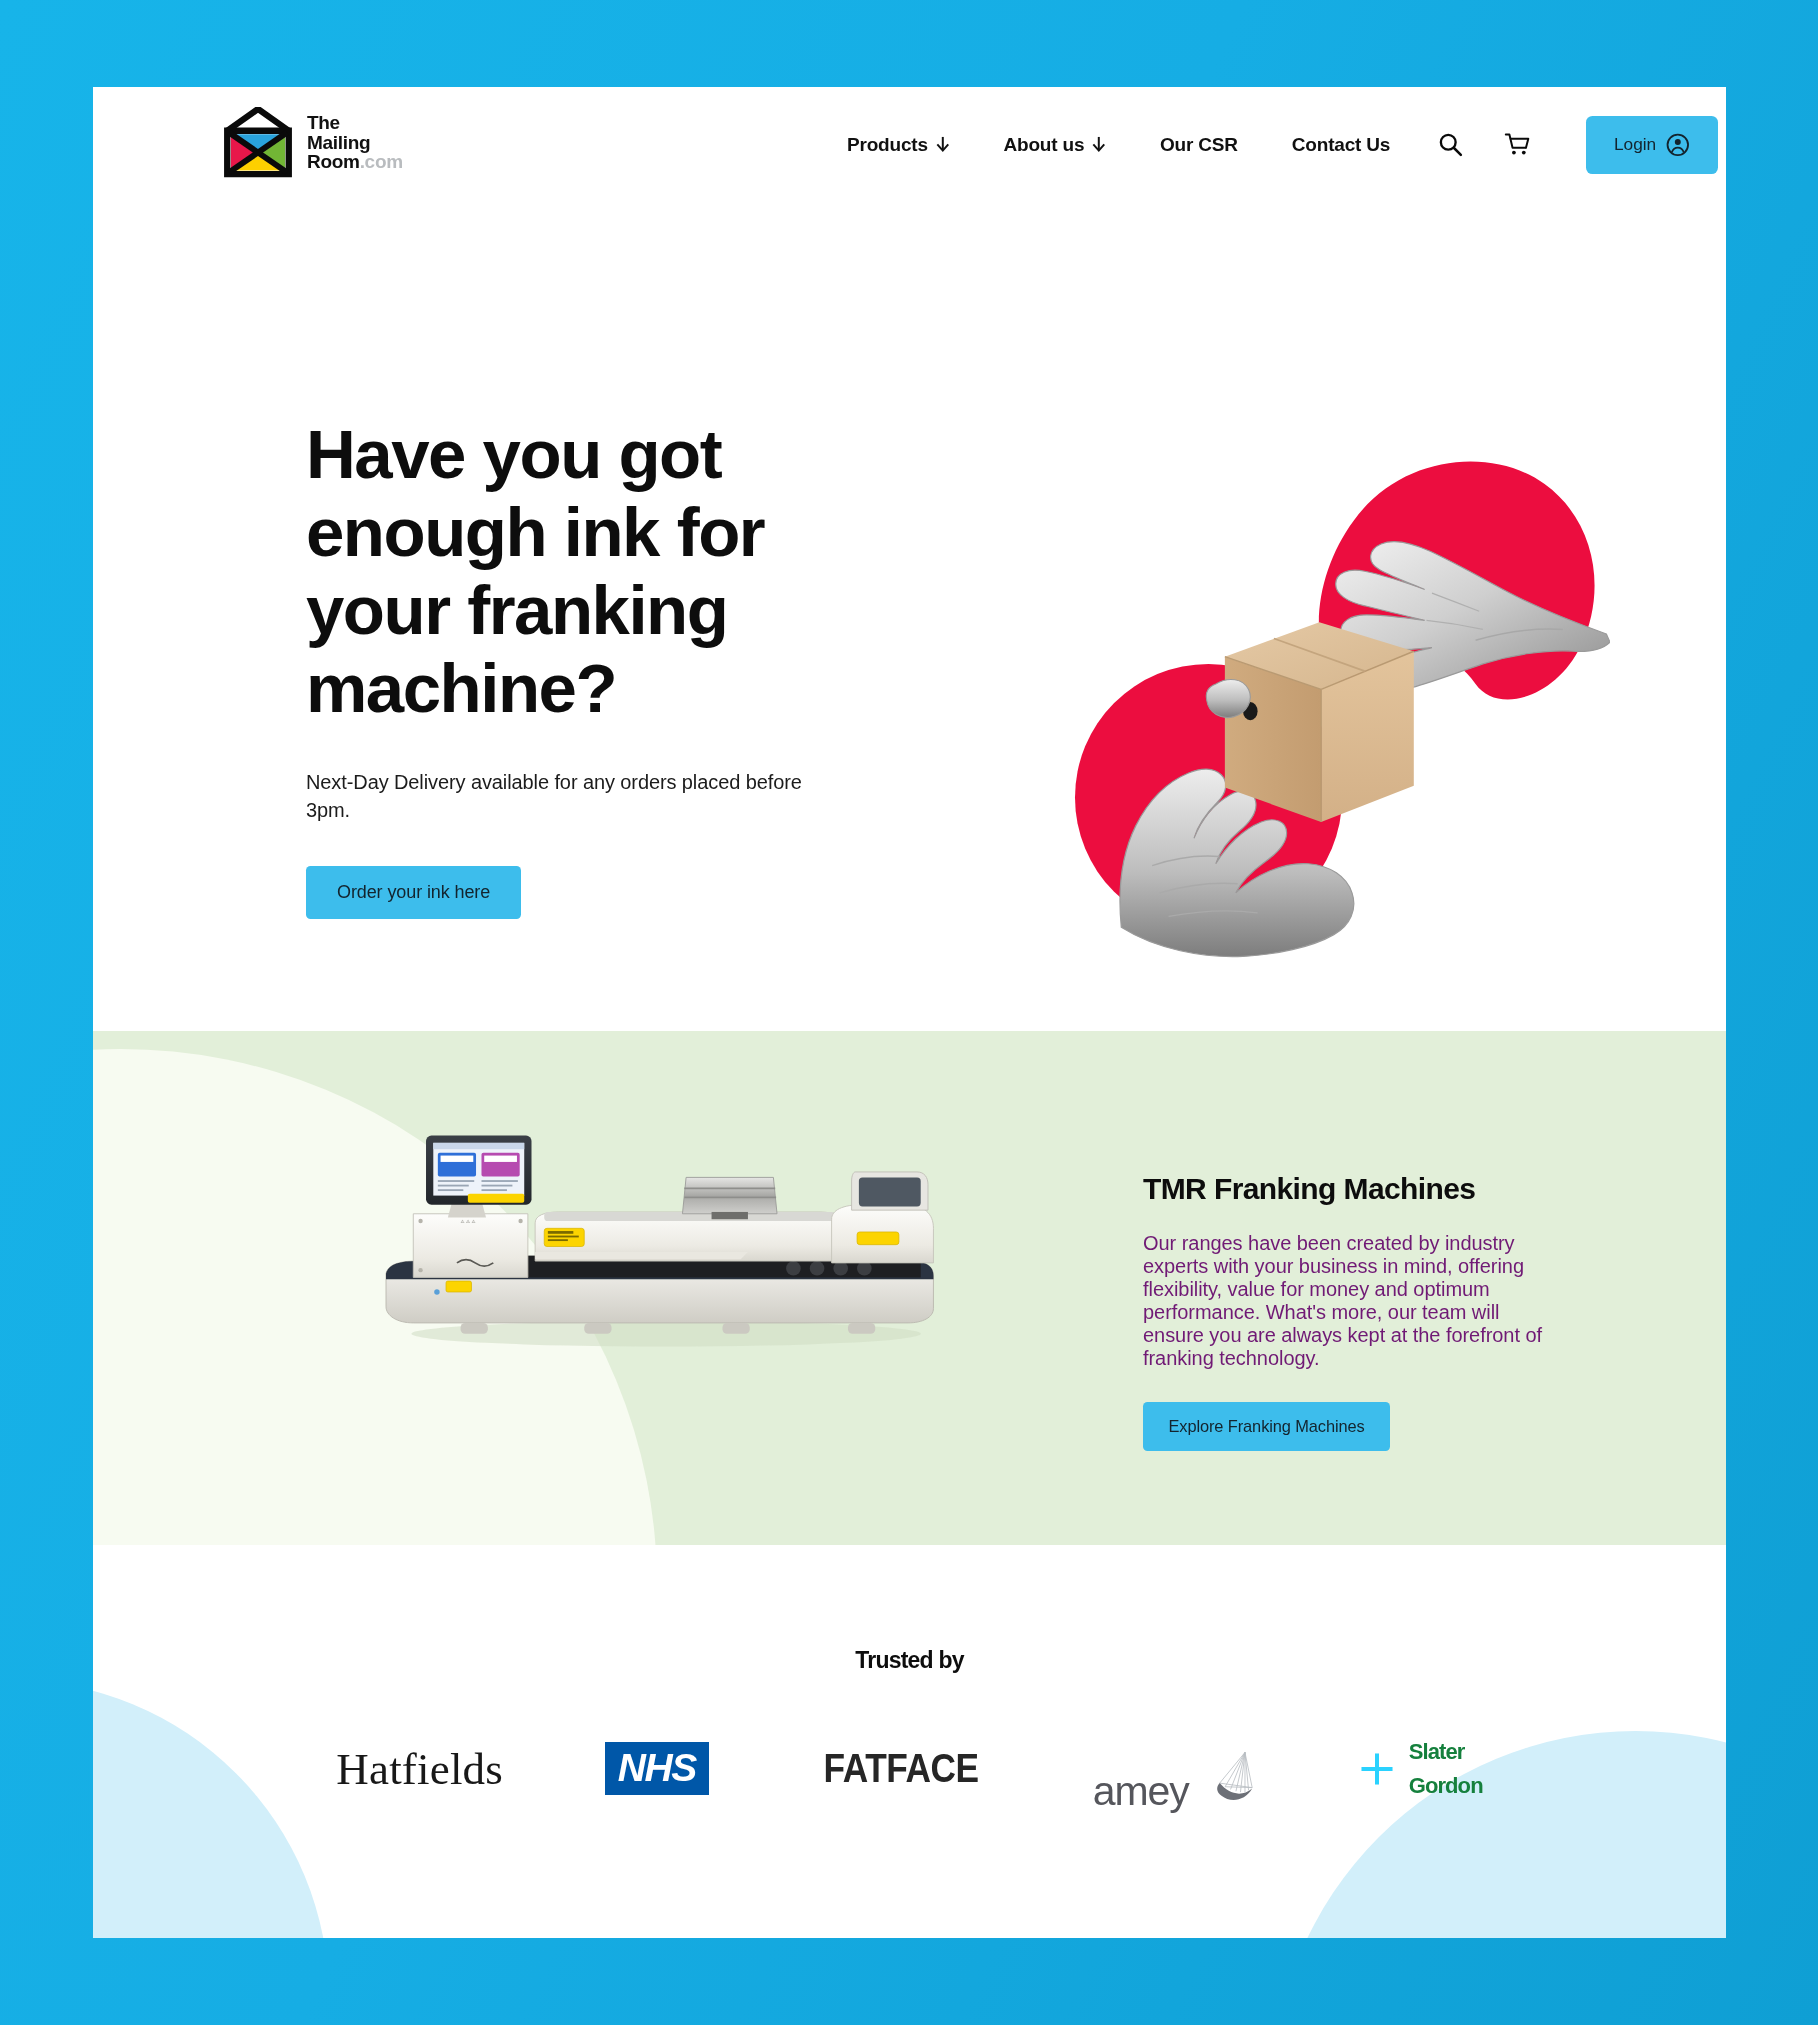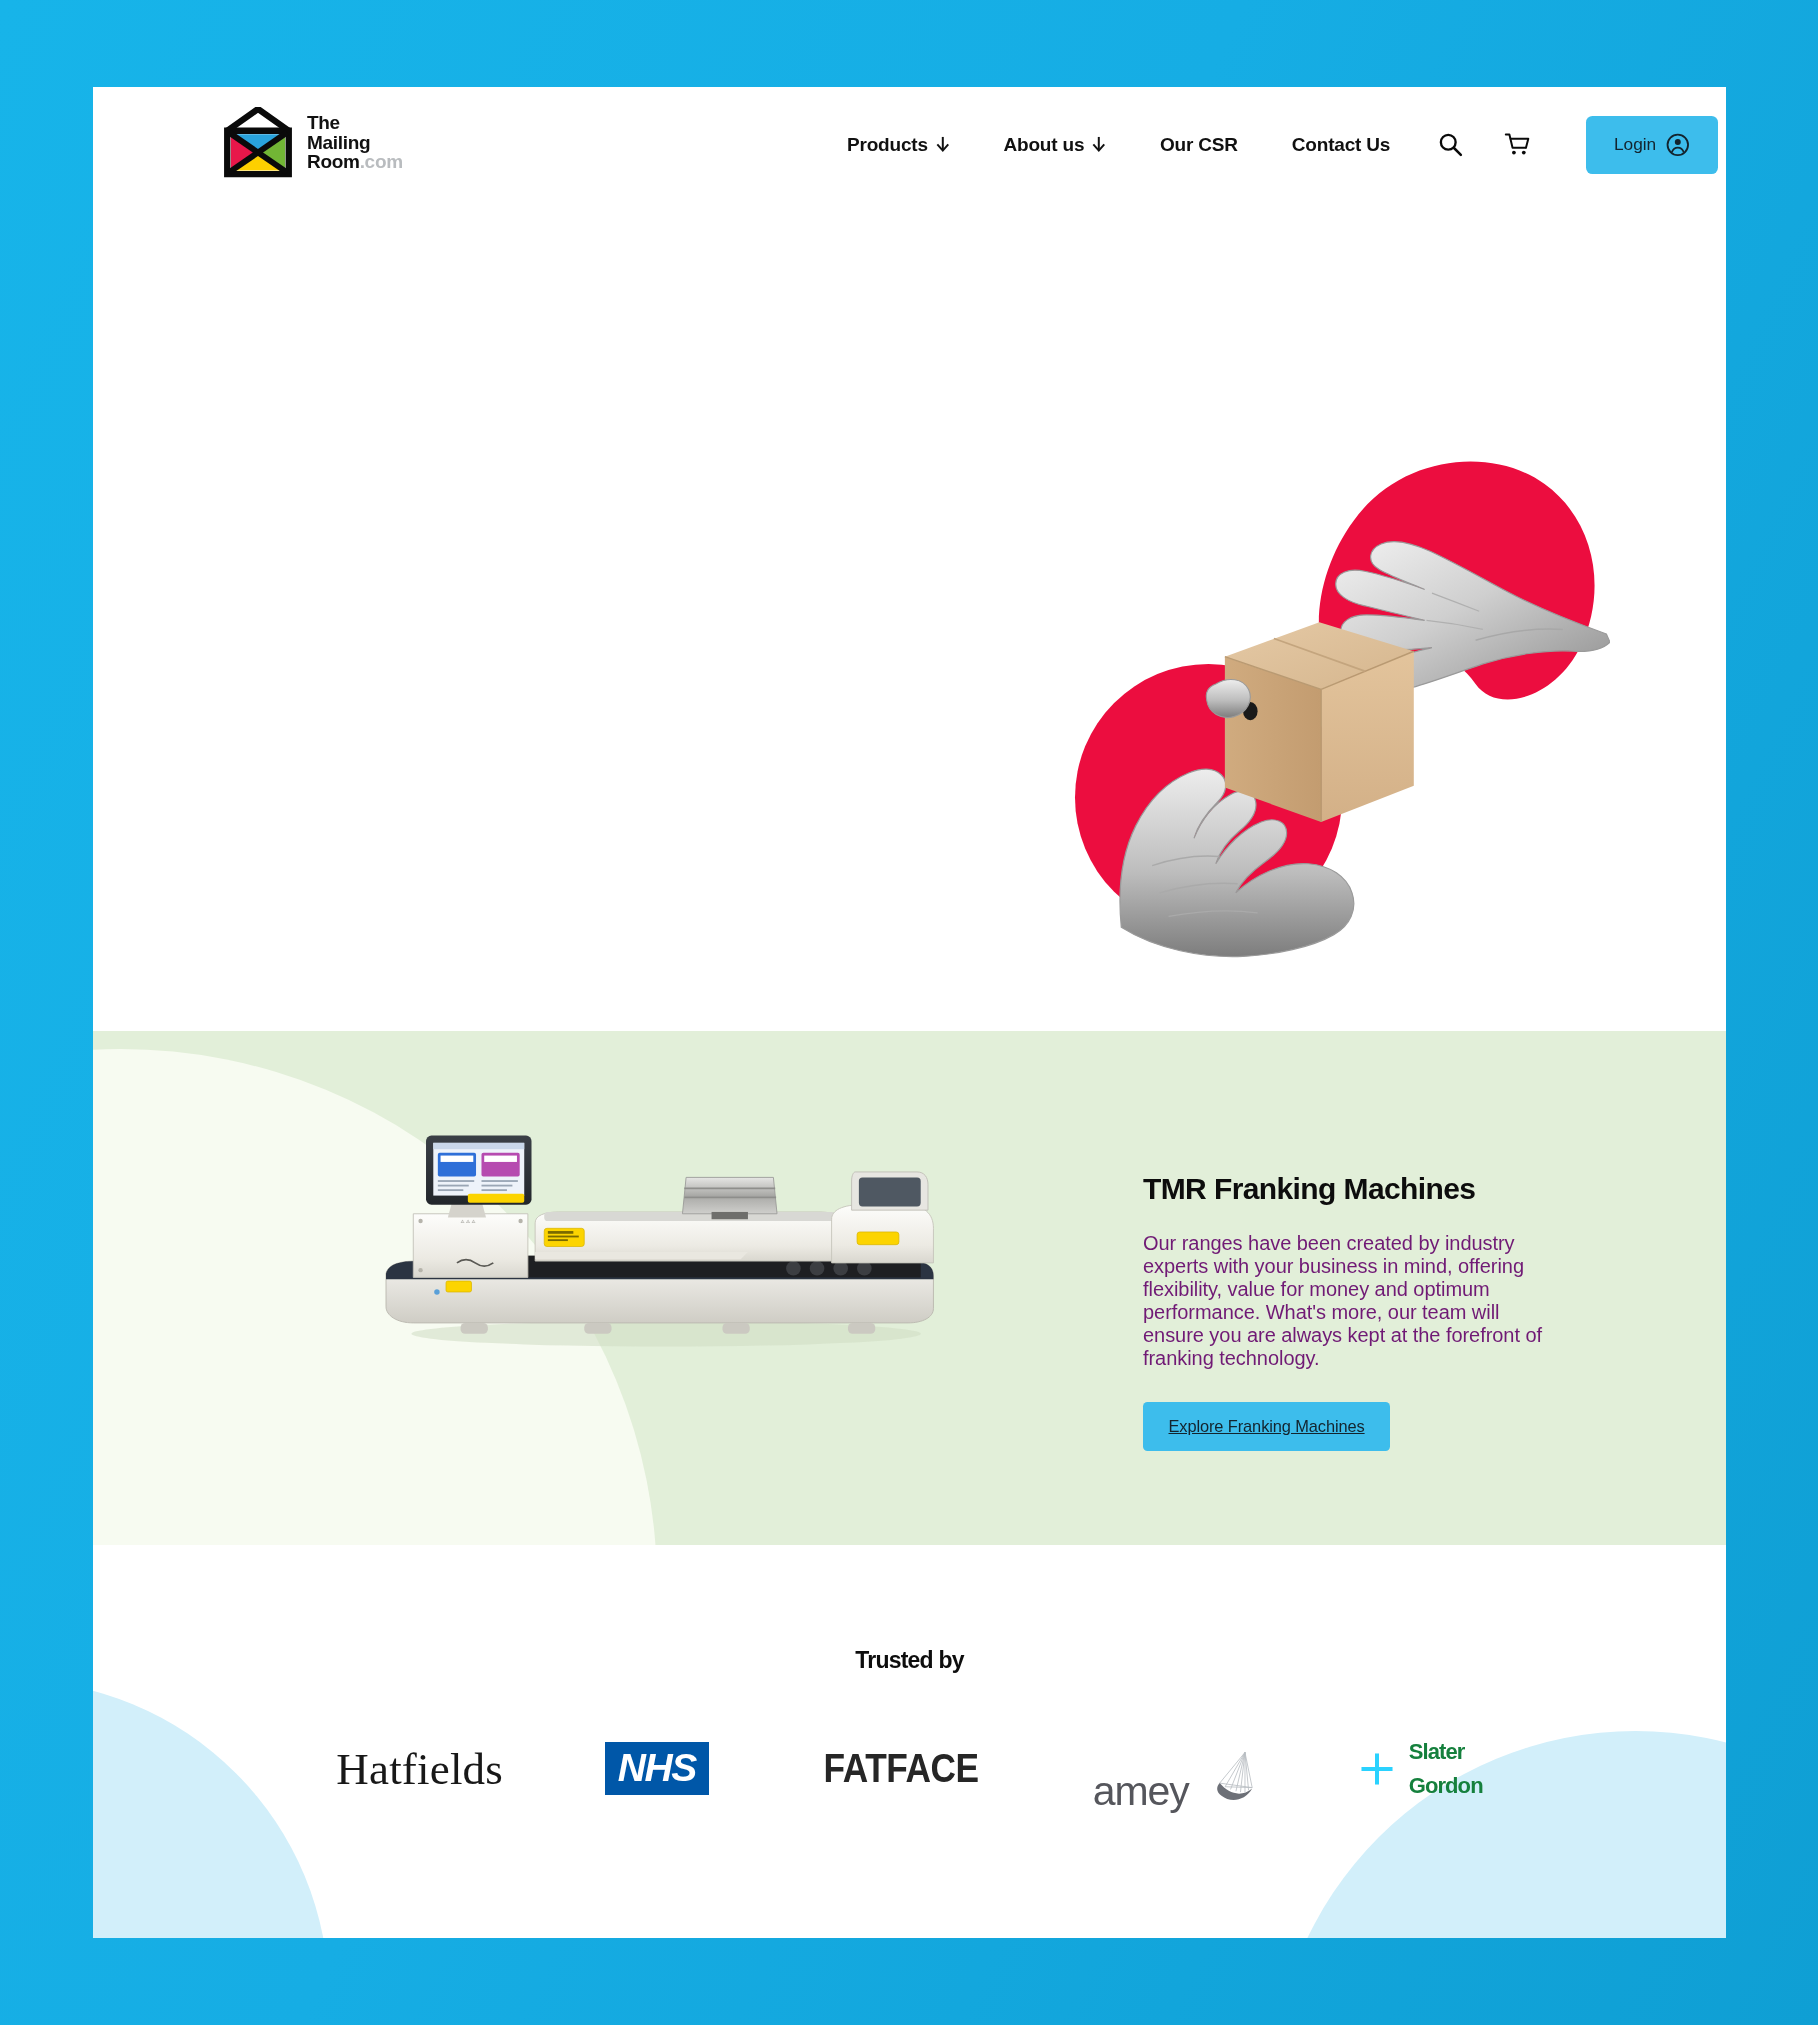--- a/index.html
+++ b/index.html
@@ -211,21 +211,20 @@
     background: #3dbdec;
     border-radius: 4.5px;
     height: 49px;
     padding: 0 25.5px;
     font-size: 16.4px;
     color: #13242e;
     letter-spacing: -0.1px;
     cursor: pointer;
     border: none;
     font-family: inherit;
-    text-decoration: underline;
   }
 
   
   .trusted {
     position: absolute;
     left: 0;
     top: 1458px;
     width: 100%;
     height: 393px;
     background: #ffffff;
@@ -384,20 +383,25 @@
           <circle cx="13" cy="10" r="3.3" fill="#13242e"></circle>
           <path d="M6.4 21.2c1.3-3.4 4.0-5.1 6.6-5.1s5.3 1.7 6.6 5.1" fill="none" stroke="#13242e" stroke-width="2"></path>
         </svg>
       </button>
 
     </nav>
   </header>
 
   <section class="hero">
 
+    <div class="hero-copy">
+      <h1 class="hero-title">Have you got enough ink for your franking machine?</h1>
+      <p class="hero-sub">Next-Day Delivery available for any orders placed before 3pm.</p>
+      <button class="hero-cta">Order your ink here</button>
+    </div>
 
     <div class="hero-art">
       <svg viewBox="0 0 600 620">
         <defs>
           <linearGradient id="boxTop" x1="0" y1="0" x2="1" y2="1">
             <stop offset="0%" stop-color="#e5c9a5"></stop>
               <stop offset="100%" stop-color="#d5b68e"></stop>
           </linearGradient>
           <linearGradient id="boxFront" x1="0" y1="0" x2="0" y2="1">
             <stop offset="0%" stop-color="#e3c49c"></stop>

